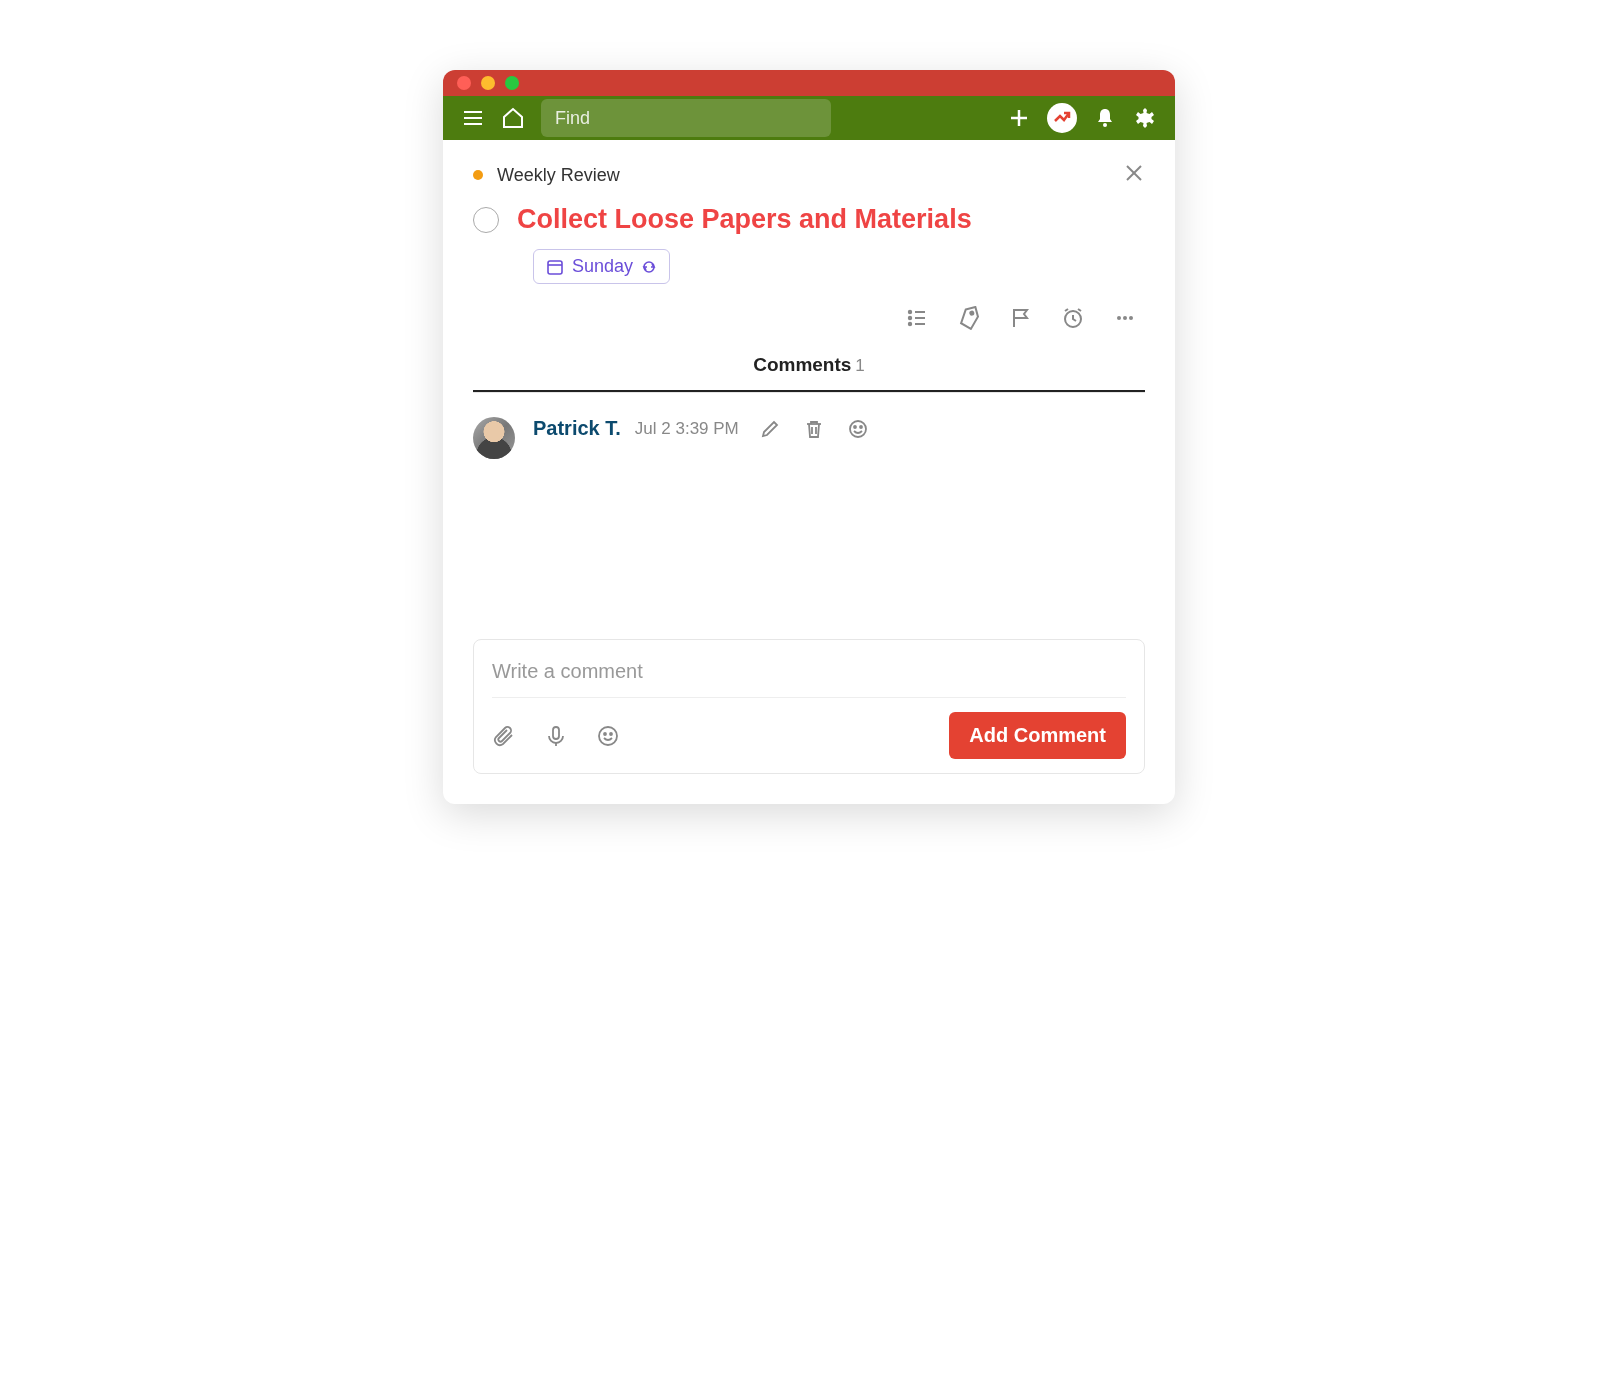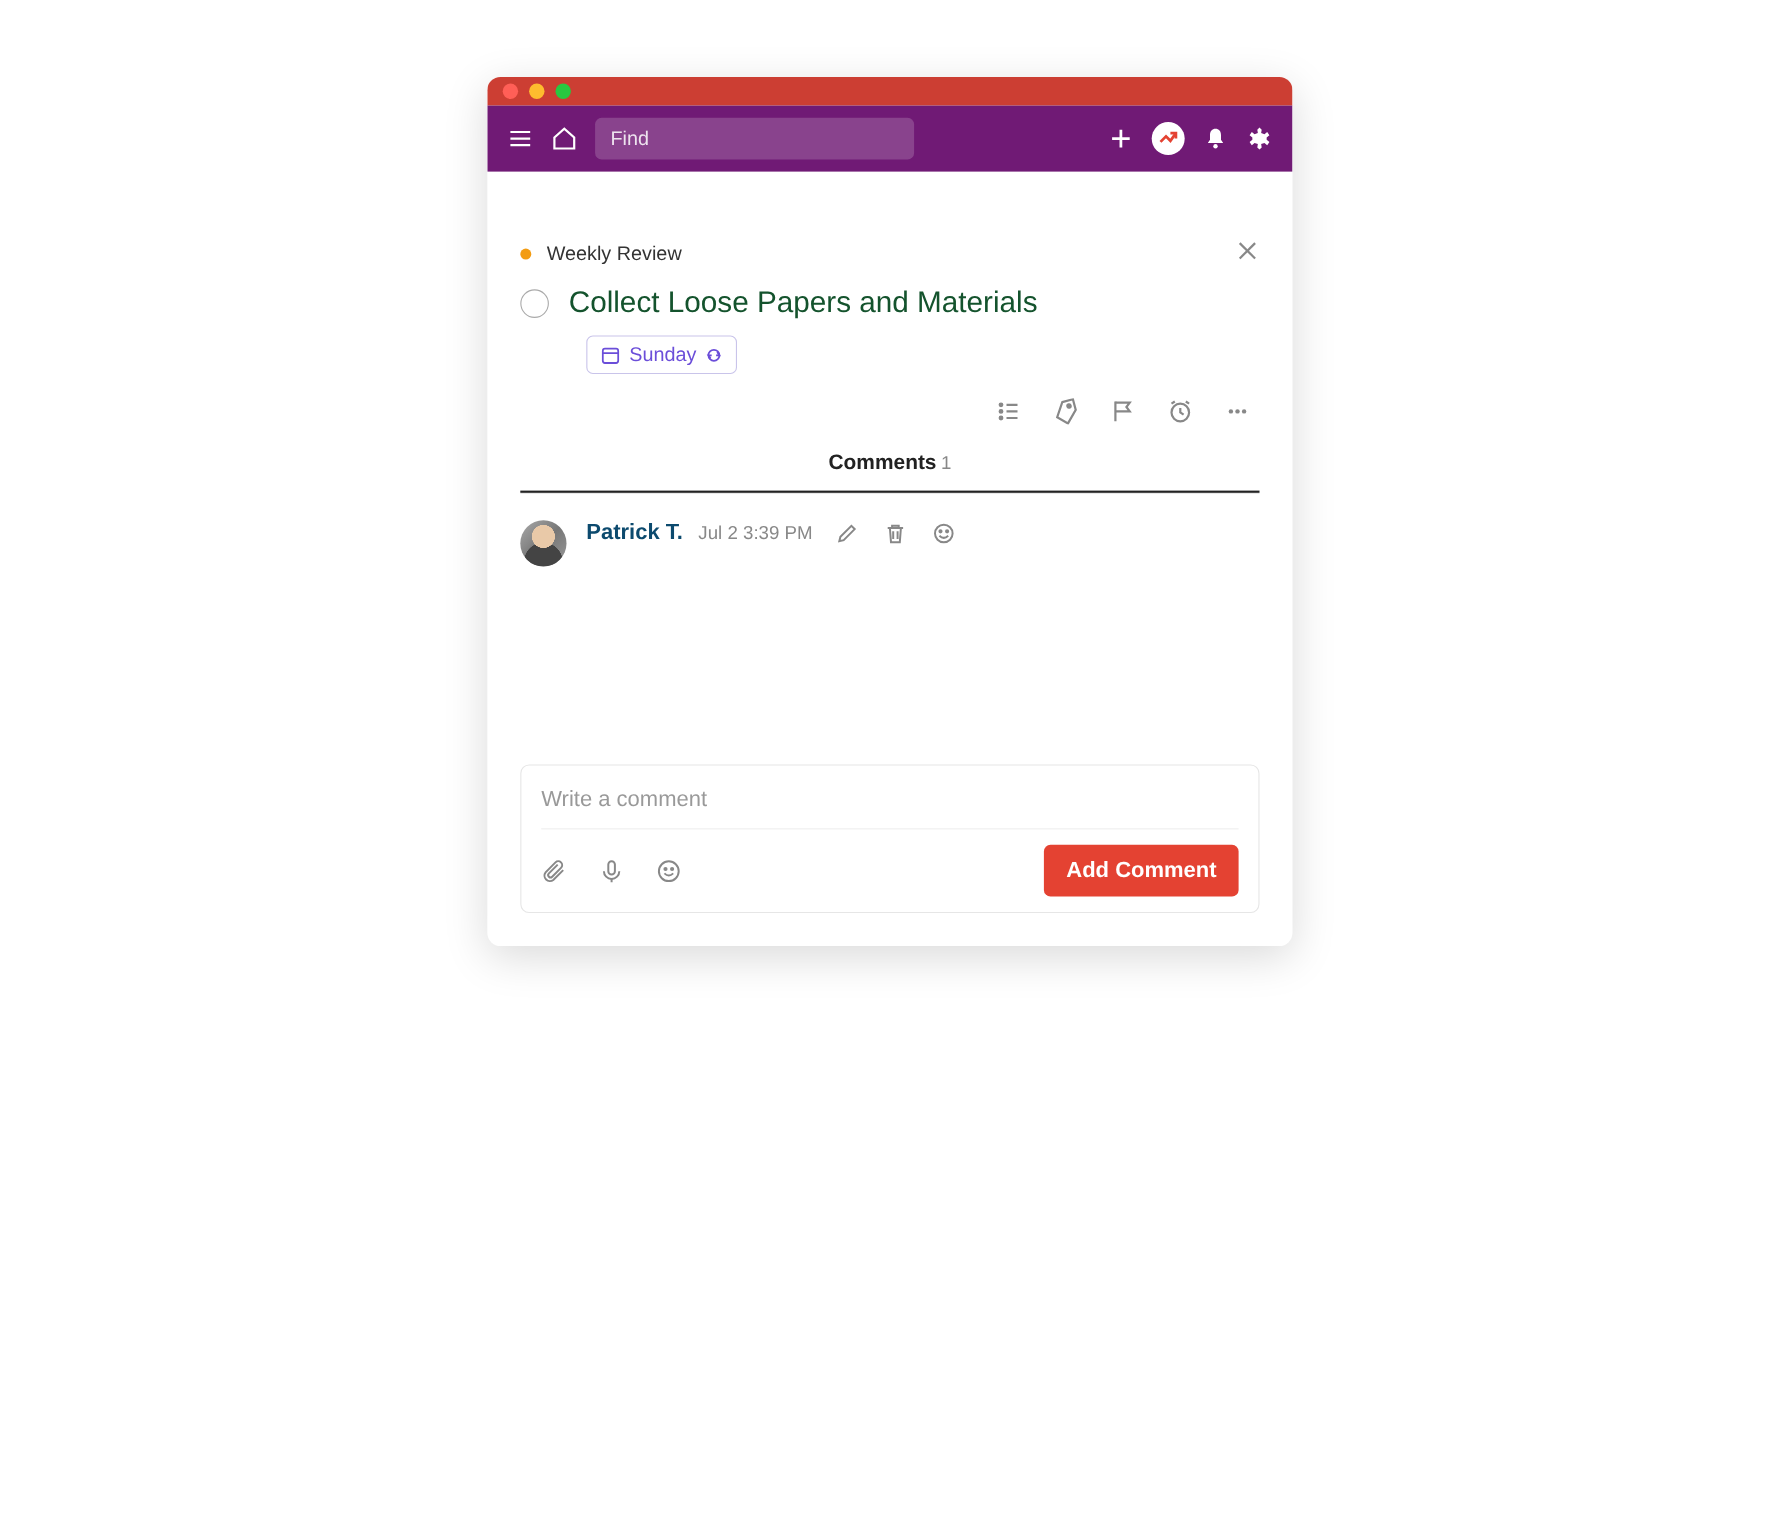--- a/index.html
+++ b/index.html
@@ -27,22 +27,22 @@
     align-items: center;
     padding-left: 14px;
     gap: 10px;
   }
   .traffic { width: 14px; height: 14px; border-radius: 50%; }
   .tl-close { background: #ff5f57; }
   .tl-min { background: #febc2e; }
   .tl-max { background: #28c840; }
 
   .toolbar {
-    height: 60px;
-    background: #701a75;
+    height: 44px;
+    background: #4d7c0f;
     display: flex;
     align-items: center;
     padding: 12px 18px;
     gap: 16px;
   }
   .tb-icon { color: #fff; display:flex; align-items:center; justify-content:center; cursor:pointer; }
   .search {
     flex: 0 0 290px;
     height: 38px;
     background: rgba(255,255,255,0.18);
@@ -59,39 +59,38 @@
     background: #fff; color: #e44232;
     display:flex; align-items:center; justify-content:center;
   }
 
   .content { padding: 22px 30px 30px 30px; }
 
   .project-row {
     display: flex;
     align-items: center;
     gap: 14px;
-    margin-top: 39px;
   }
   .proj-dot { width: 10px; height: 10px; border-radius: 50%; background: #f39c12; }
   .proj-name { font-size: 18px; color: #333; }
   .close-x { margin-left: auto; color: #888; cursor:pointer; }
 
   .task-row {
     display: flex;
     align-items: center;
     gap: 18px;
     margin-top: 16px;
   }
   .checkbox-circle {
     width: 26px; height: 26px; border-radius: 50%;
     border: 1.5px solid #aaa;
     flex-shrink: 0;
     cursor:pointer;
   }
-  .task-title { font-size: 27px; color: #14532d; font-weight: 400; }
+  .task-title { font-size: 27px; color: #ef4444; font-weight: 700; }
 
   .chip-row { margin-top: 14px; margin-left: 44px; }
   .chip {
     display: inline-flex;
     align-items: center;
     gap: 8px;
     border: 1.5px solid #c9c4ea;
     border-radius: 6px;
     padding: 6px 12px;
     color: #6b4ed9;

